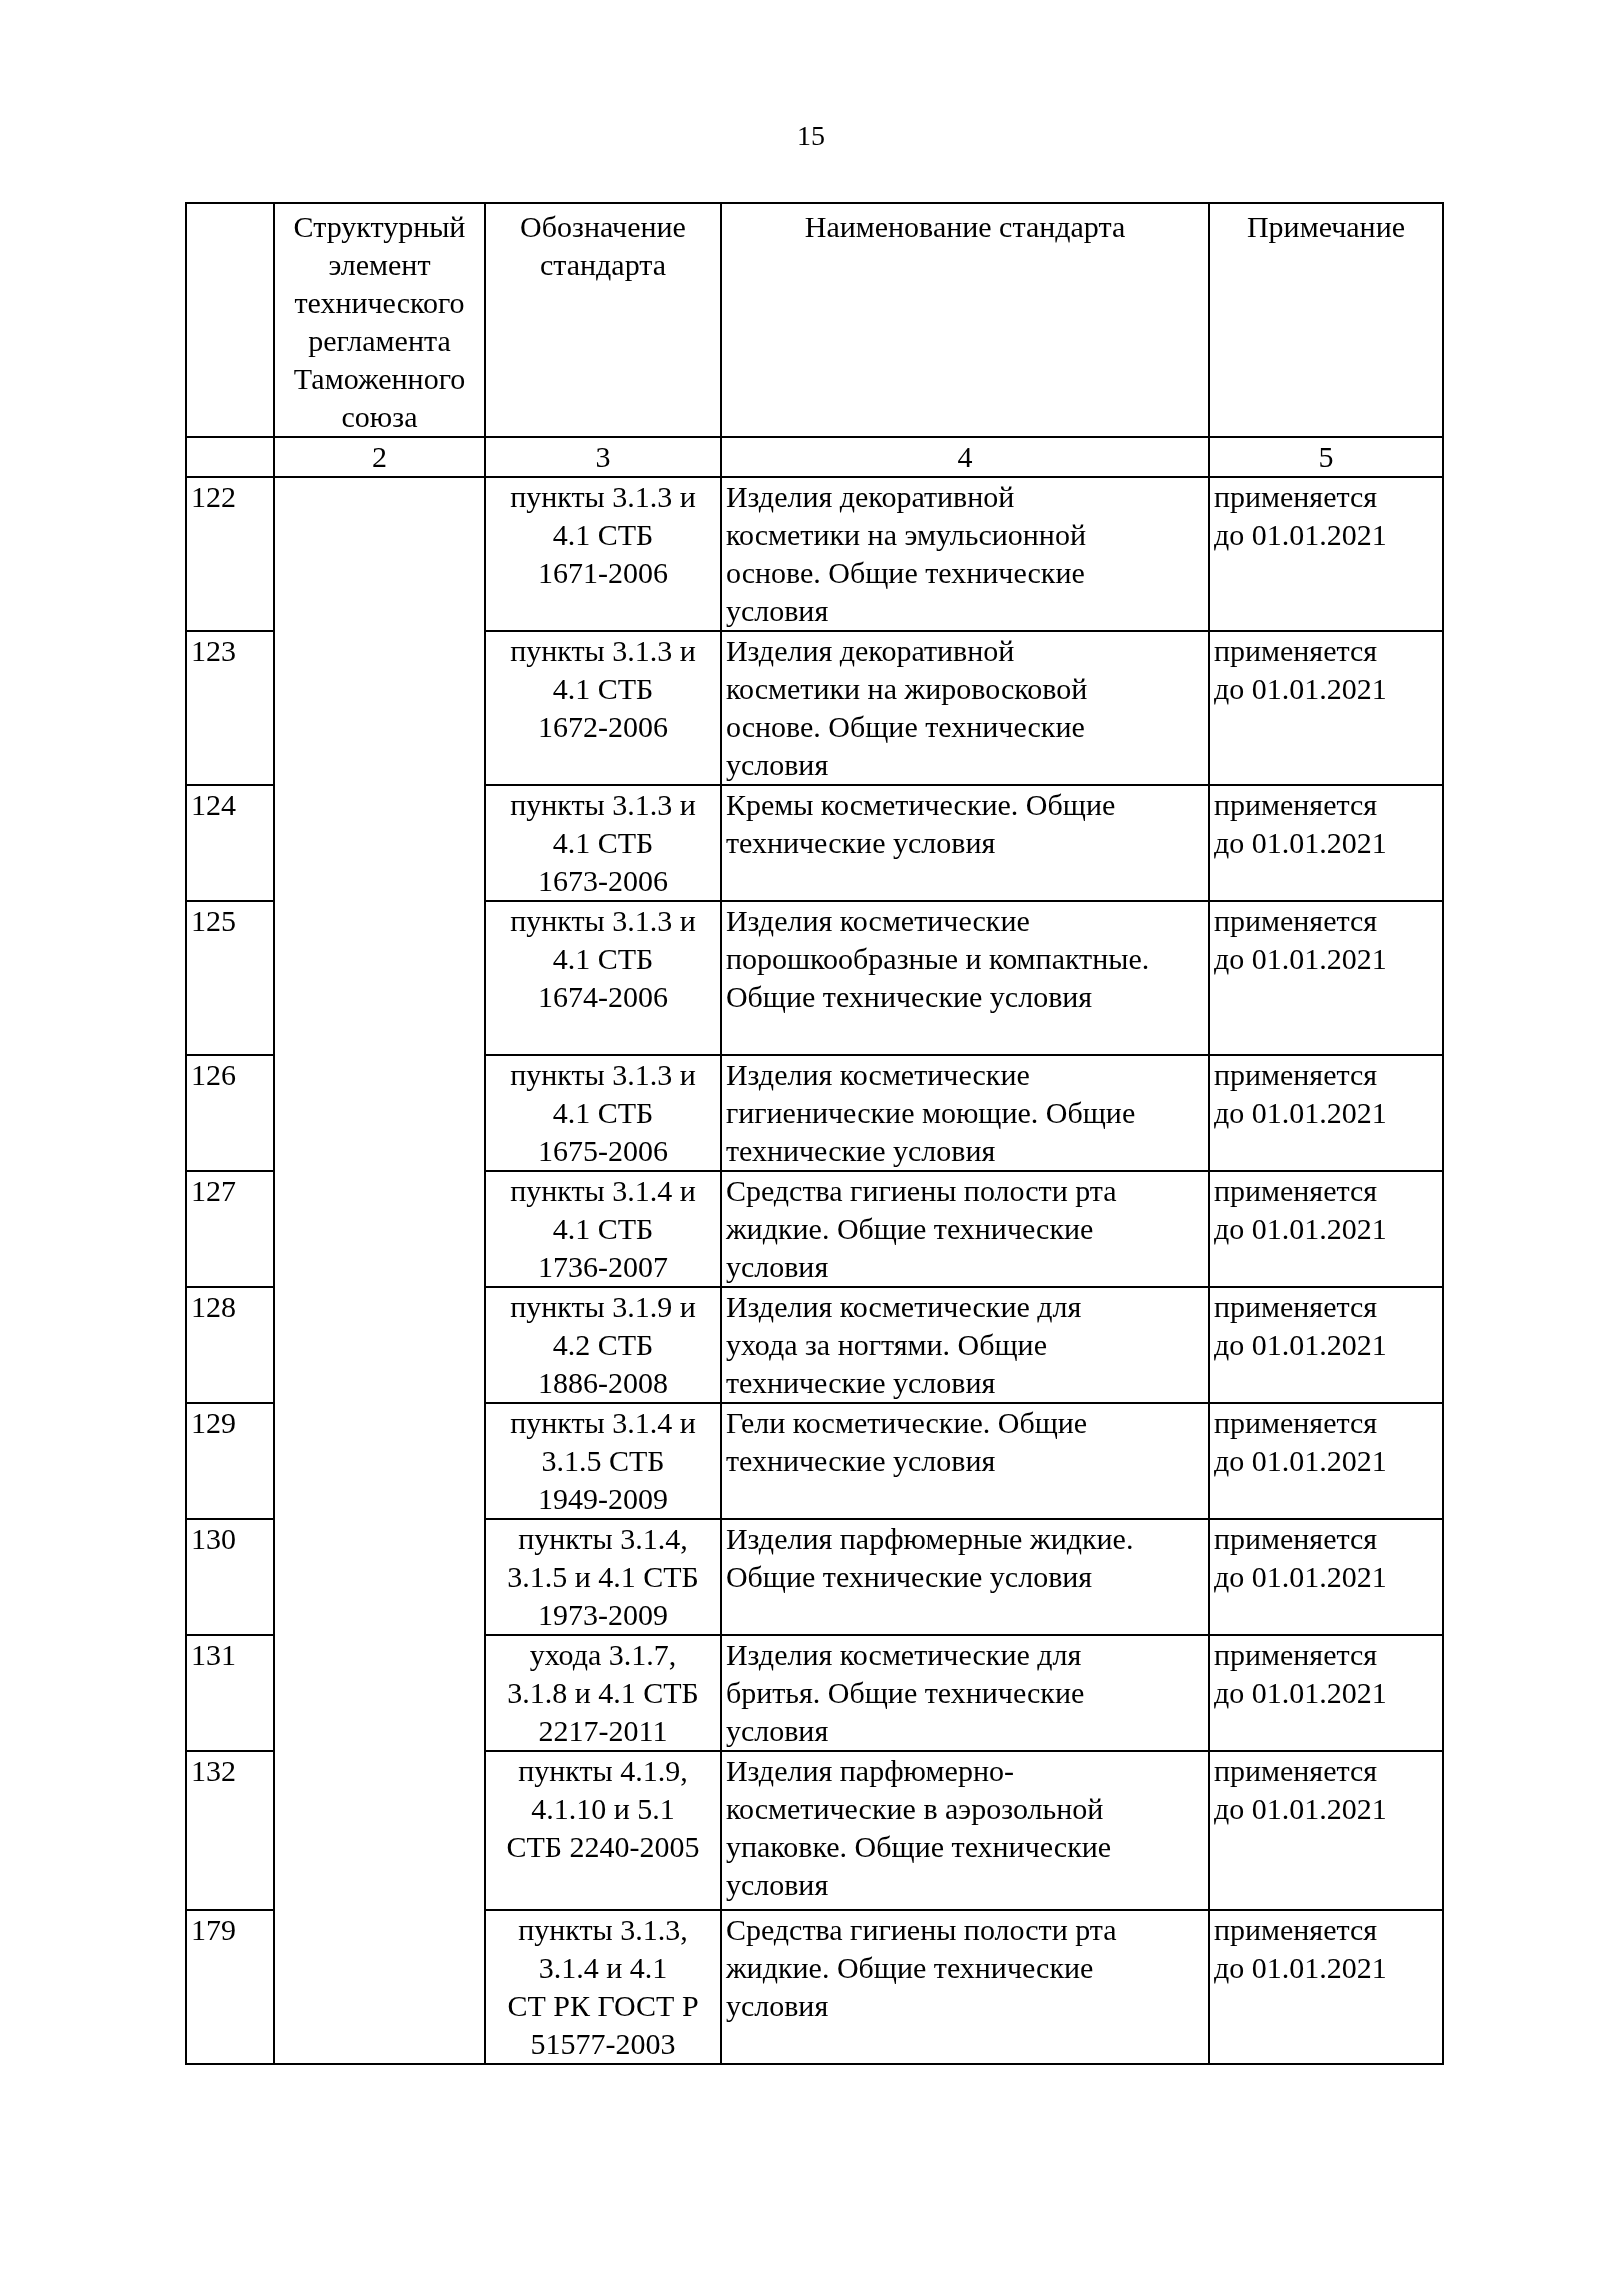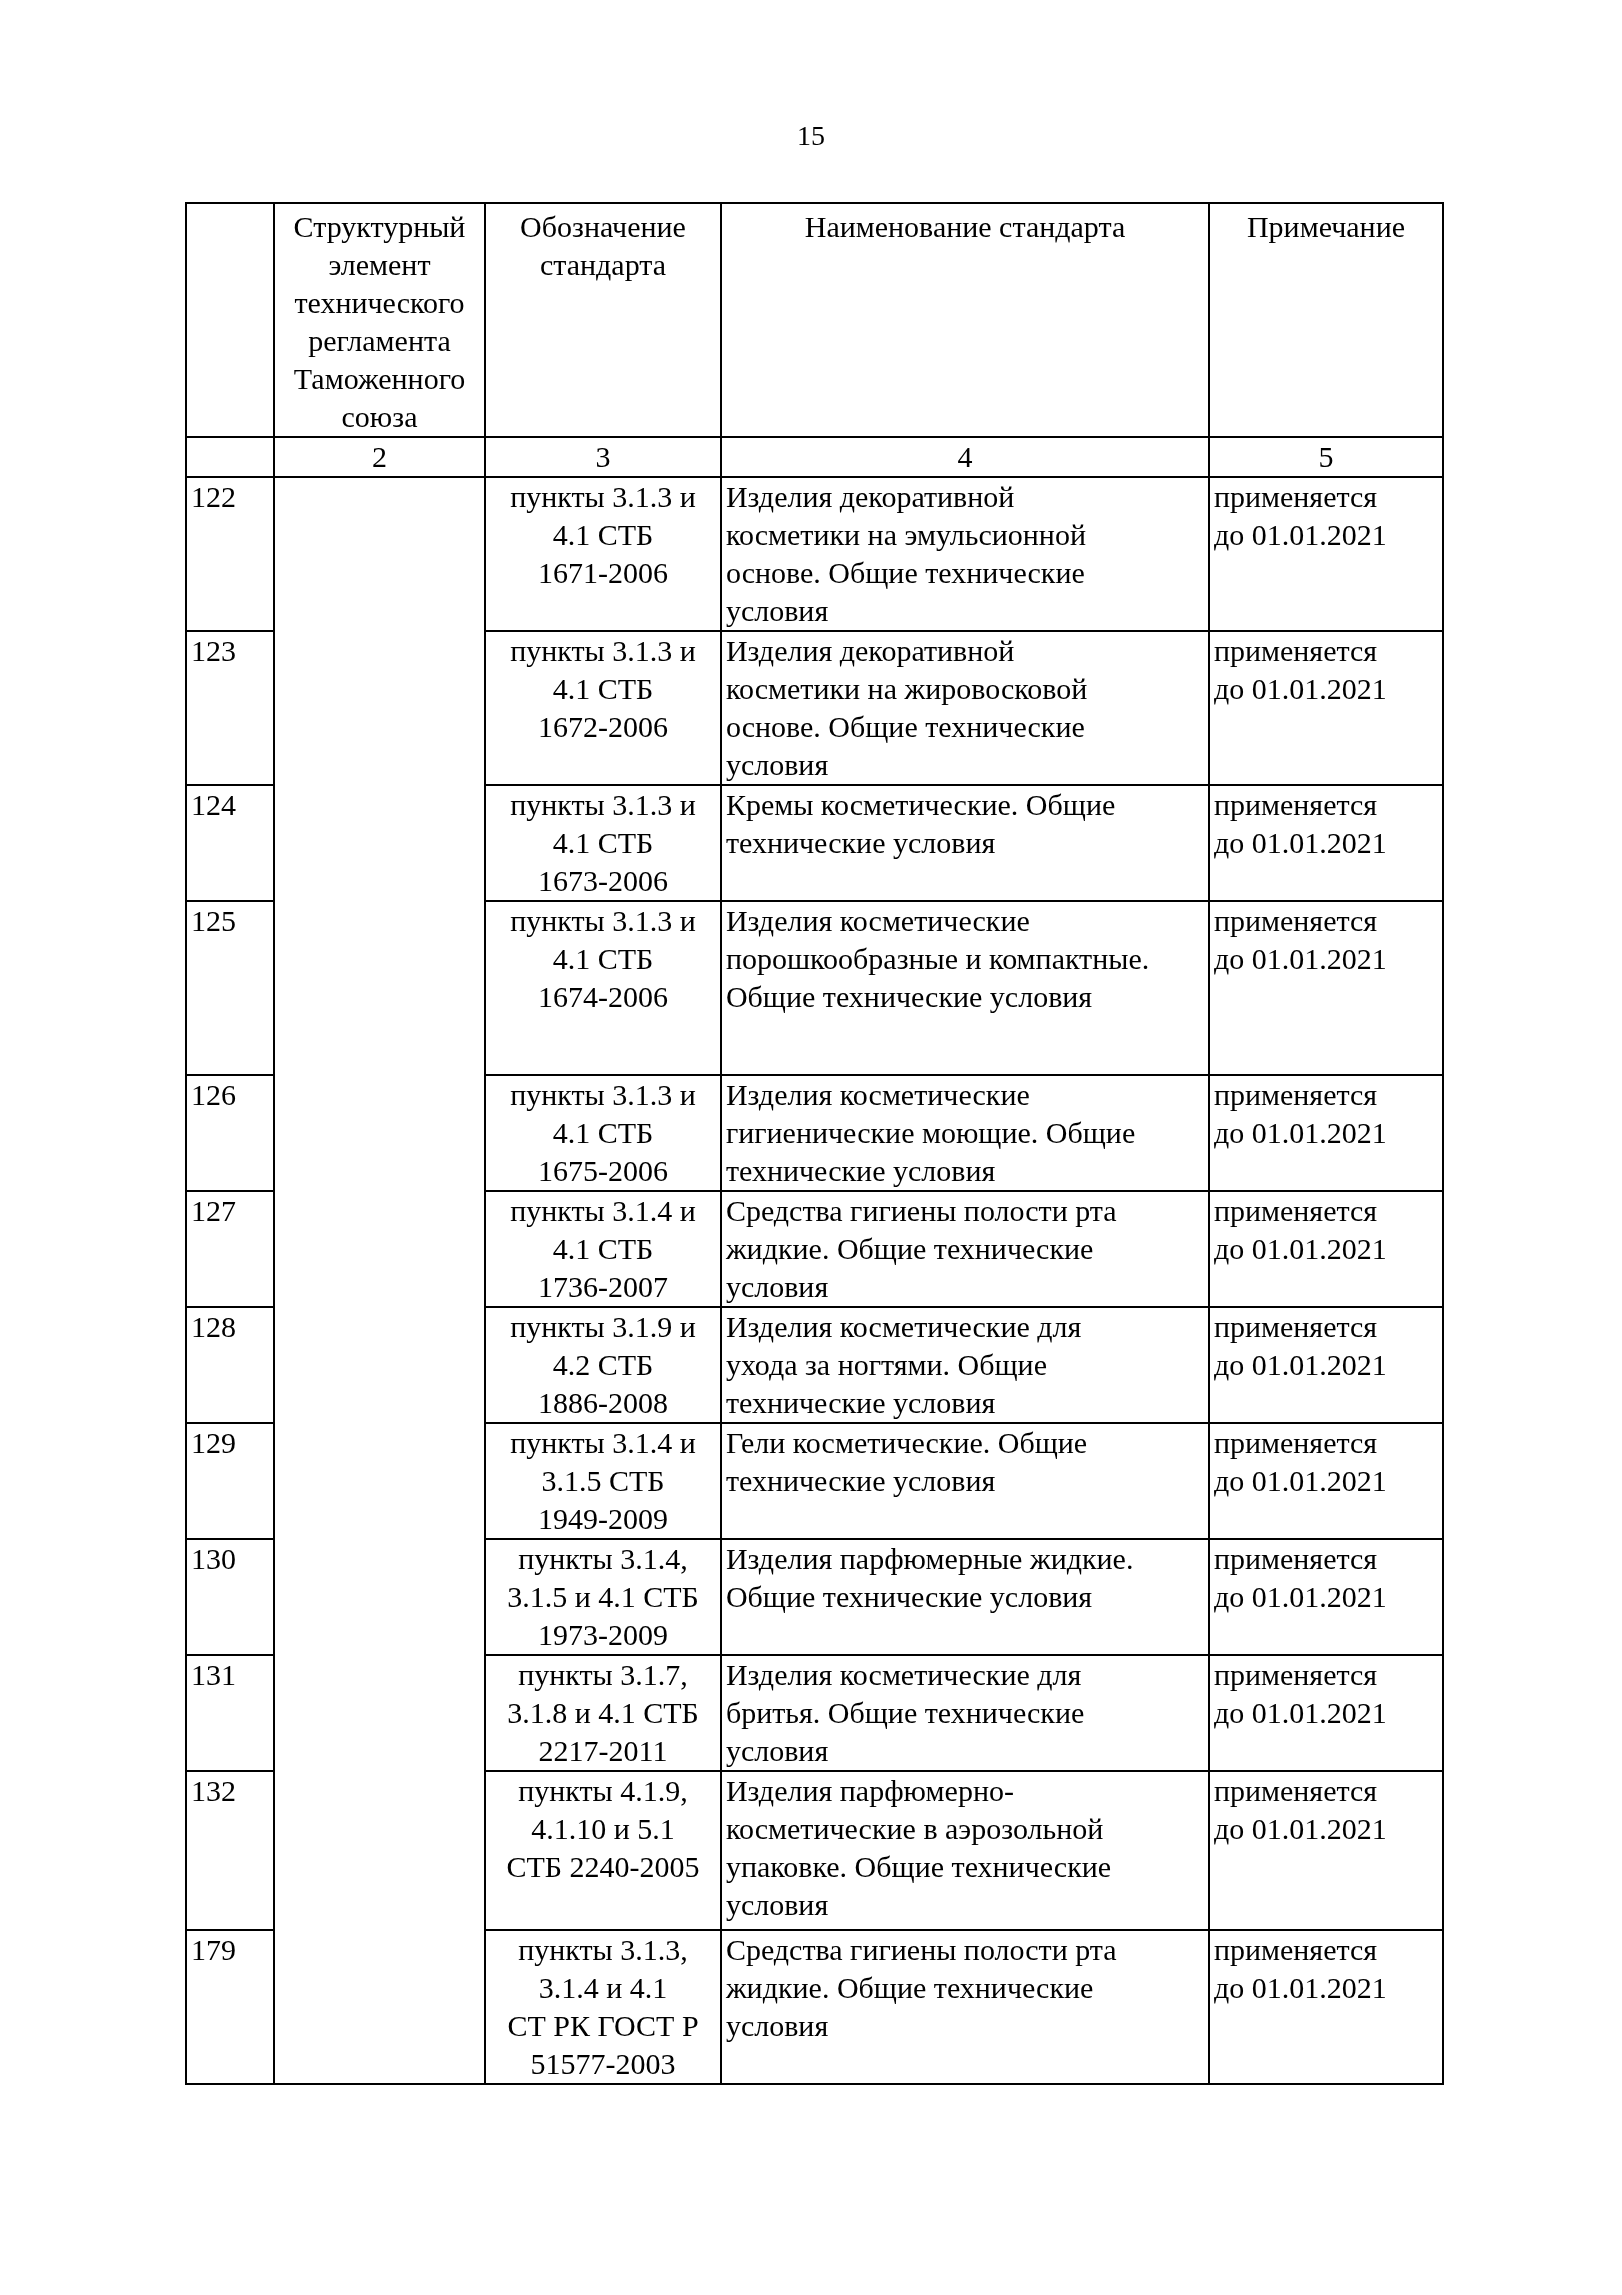--- a/index.html
+++ b/index.html
@@ -112,21 +112,21 @@
         </td>
         <td class="left">
           <span class="line">Кремы косметические. Общие</span>
           <span class="line">технические условия</span>
         </td>
         <td class="left">
           <span class="line">применяется</span>
           <span class="line">до 01.01.2021</span>
         </td>
       </tr>
-      <tr style="height: 174px;">
+      <tr style="height: 154px;">
         <td class="num">125</td>
         <td class="center">
           <span class="line">пункты 3.1.3 и</span>
           <span class="line">4.1 СТБ</span>
           <span class="line">1674-2006</span>
         </td>
         <td class="left">
           <span class="line">Изделия косметические</span>
           <span class="line">порошкообразные и компактные.</span>
           <span class="line">Общие технические условия</span>
@@ -215,21 +215,21 @@
           <span class="line">Общие технические условия</span>
         </td>
         <td class="left">
           <span class="line">применяется</span>
           <span class="line">до 01.01.2021</span>
         </td>
       </tr>
       <tr style="height: 116px;">
         <td class="num">131</td>
         <td class="center">
-          <span class="line">пункты 3.1.7,</span>
+          <span class="line">ухода 3.1.7,</span>
           <span class="line">3.1.8 и 4.1 СТБ</span>
           <span class="line">2217-2011</span>
         </td>
         <td class="left">
           <span class="line">Изделия косметические для</span>
           <span class="line">бритья. Общие технические</span>
           <span class="line">условия</span>
         </td>
         <td class="left">
           <span class="line">применяется</span>

